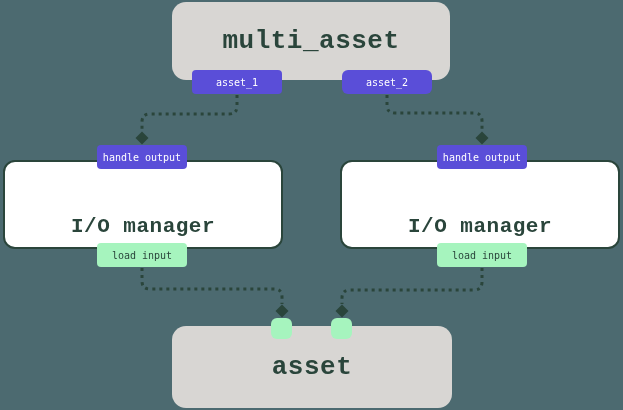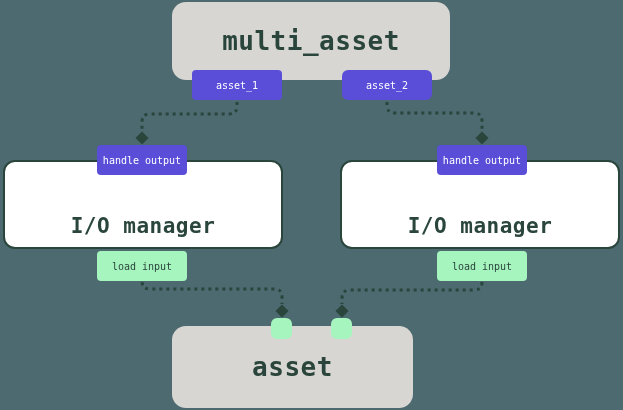--- a/index.html
+++ b/index.html
@@ -26,28 +26,29 @@
     position:absolute;
     display:flex;align-items:center;justify-content:center;
     box-sizing:border-box;
     color:var(--ink);
   }
   .node-label{
     color:var(--ink);
     font-weight:700;
     letter-spacing:0.5px;
     white-space:nowrap;
+    font-family:Liberation Mono, monospace;
   }
   .gray{
     background:var(--node-fill);
     border-radius:14px;
   }
   .node-multi{left:172px;top:2px;width:278px;height:78px;}
   .node-multi .node-label{font-size:26px;}
-  .node-asset{left:172px;top:326px;width:241px;height:82px;text-align:center;}
+  .node-asset{left:172px;top:326px;width:280px;height:82px;text-align:center;}
   .node-asset .node-label{font-size:26px;}
   .io{
     background:var(--io-fill);
     border:2px solid var(--ink);
     border-radius:12px;
   }
   .io .node-label{font-size:21px;margin-top:43px;}
   .io-left{left:3px;top:160px;width:280px;height:89px;}
   .io-right{left:340px;top:160px;width:280px;height:89px;}
 
@@ -58,37 +59,36 @@
   .wire{
     fill:none;
     stroke:var(--ink);
     stroke-width:3;
     stroke-dasharray:3 4;
   }
   .arrowhead{fill:var(--ink);}
 
   .badge{
     position:absolute;
-    width:90px;height:30px;
+    width:90px;height:24px;
     display:flex;align-items:center;justify-content:center;
     border-radius:4px;
     font-size:10px;
     z-index:3;
     white-space:nowrap;
   }
   .badge.purple{
     background:var(--accent-purple);
     color:var(--badge-text-light);
     font-weight:500;
   }
   .badge.green{
     background:var(--accent-green);
     color:var(--ink);
     font-weight:500;
-    margin-top:8px;
   }
   .badge-asset-1{left:192px;top:70px;font-weight:700;}
   .badge-asset-2{left:342px;top:70px;font-weight:700;border-radius:6px;}
   .badge-handle-left{left:97px;top:145px;}
   .badge-handle-right{left:437px;top:145px;}
   .badge-load-left{left:97px;top:243px;}
   .badge-load-right{left:437px;top:243px;}
 
   .port{
     position:absolute;

